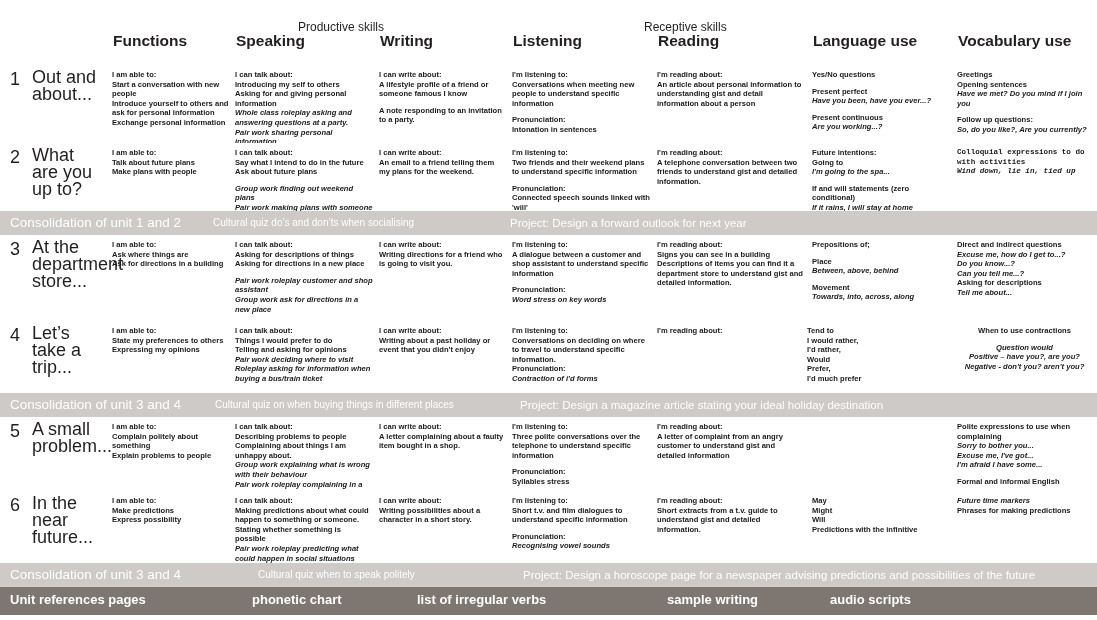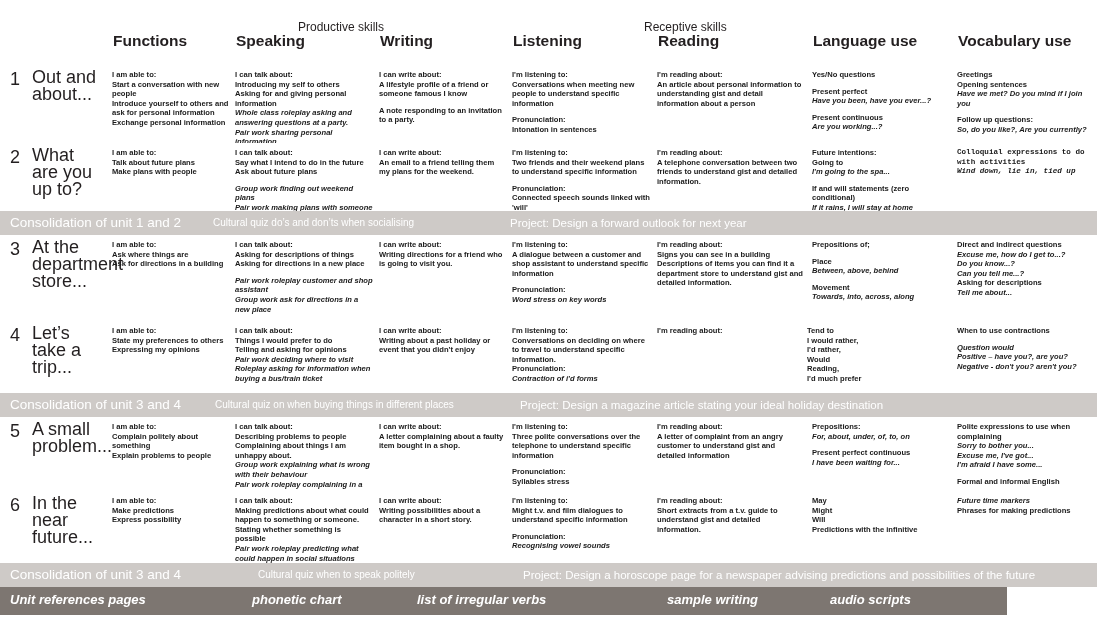--- a/index.html
+++ b/index.html
@@ -76,23 +76,22 @@
     position:absolute;top:6px;
     color:#ffffff;font-size:10px;white-space:nowrap;
   }
   .consol .c-proj{
     position:absolute;top:6px;
     color:#ffffff;font-size:11.5px;white-space:nowrap;
   }
 
   
   .footer{
-    position:absolute;left:0;width:1007px;height:28px;
+    position:absolute;left:0;width:1097px;height:28px;
     background:#7d7671;
-    font-style:italic;
   }
   .footer .f-item{
     position:absolute;top:5px;
     color:#ffffff;font-size:13px;font-weight:bold;white-space:nowrap;
   }
 </style>
 </head>
 <body>
 
 <div class="page">
@@ -287,24 +286,24 @@
           <p class="it">Contraction of  i'd forms</p>
         </div>
         <div class="cell" style="left: 657px; width: 148px;">
           <p>I'm reading about:</p>
         </div>
         <div class="cell" style="left: 764px; width: 138px; margin-left: 43px;">
           <p>Tend to</p>
           <p>I would rather,</p>
           <p>I'd rather,</p>
           <p>Would</p>
-          <p>Reading,</p>
+          <p>Prefer,</p>
           <p>I'd much prefer</p>
         </div>
-        <div class="cell" style="left: 957px; width: 135px;">
+        <div class="cell" style="left: 957px; width: 135px; text-align: center;">
           <p>When to use contractions</p>
           <p class="gap">&nbsp;</p>
           <p class="it">Question would</p>
           <p class="it">Positive – have you?, are you?</p>
           <p class="it">Negative -  don't you? aren't you?</p>
         </div>
       </div>
       <div class="consol" style="top: 393px;">
         <div class="c-title">Consolidation of unit 3 and 4</div>
         <div class="c-quiz" style="left: 215px;">Cultural quiz  on when buying things in different places</div>
@@ -332,27 +331,20 @@
         <div class="cell" style="left: 512px; width: 138px;">
           <p>I'm listening to:</p>
           <p>Three polite conversations over the telephone to understand specific information</p>
           <p class="gap">&nbsp;</p>
           <p>Pronunciation:</p>
           <p>Syllables stress</p>
         </div>
         <div class="cell" style="left: 657px; width: 148px;">
           <p>I'm reading about:</p>
           <p>A letter of  complaint from an angry customer to understand gist and detailed information</p>
-        </div>
-        <div class="cell" style="left: 812px; width: 138px;">
-          <p>Prepositions:</p>
-          <p class="it">For, about, under, of, to, on</p>
-          <p class="gap">&nbsp;</p>
-          <p>Present perfect continuous</p>
-          <p class="it">I have been waiting for...</p>
         </div>
         <div class="cell" style="left: 957px; width: 135px;">
           <p>Polite expressions to use when complaining</p>
           <p class="it">Sorry to bother you...</p>
           <p class="it">Excuse me, I've got...</p>
           <p class="it">I'm afraid I have some...</p>
           <p class="gap">&nbsp;</p>
           <p>Formal and informal English</p>
         </div>
       </div>
@@ -370,21 +362,21 @@
           <p>Stating whether something is possible</p>
           <p class="it">Pair work roleplay predicting what could happen in social situations</p>
           <p class="it">Group work guess the place or situation</p>
         </div>
         <div class="cell" style="left: 379px; width: 128px;">
           <p>I can write about:</p>
           <p>Writing possibilities about a character in a short story.</p>
         </div>
         <div class="cell" style="left: 512px; width: 138px;">
           <p>I'm listening to:</p>
-          <p>Might t.v. and film dialogues to understand specific information</p>
+          <p>Short t.v. and film dialogues to understand specific information</p>
           <p class="gap">&nbsp;</p>
           <p>Pronunciation:</p>
           <p class="it">Recognising vowel sounds</p>
         </div>
         <div class="cell" style="left: 657px; width: 148px;">
           <p>I'm reading about:</p>
           <p>Short extracts from a t.v. guide to understand gist and detailed information.</p>
         </div>
         <div class="cell" style="left: 812px; width: 138px;">
           <p>May</p>

